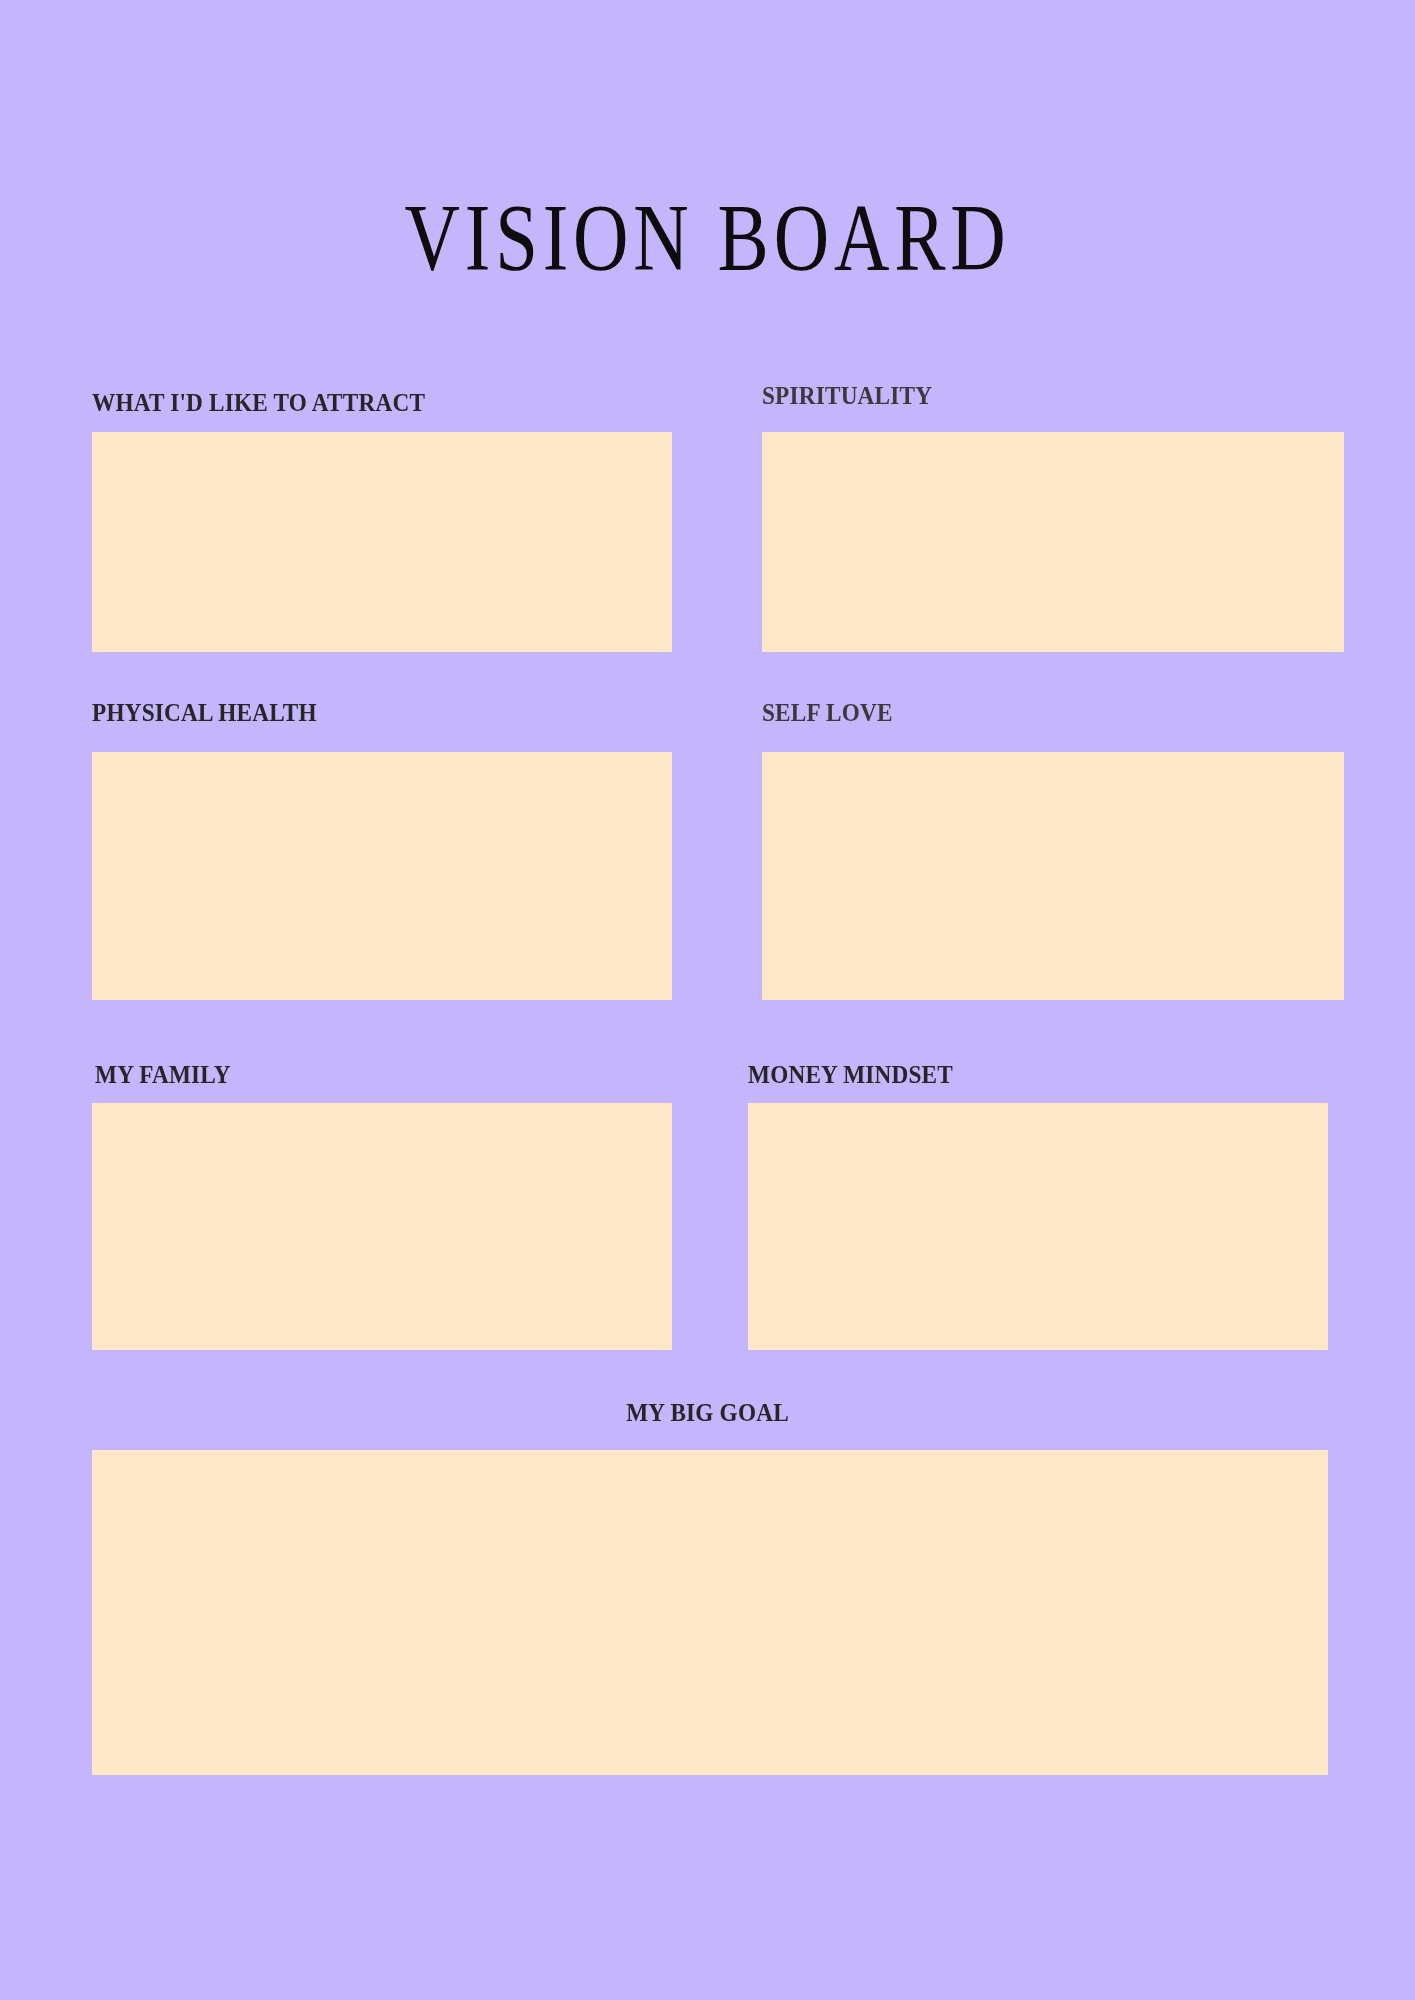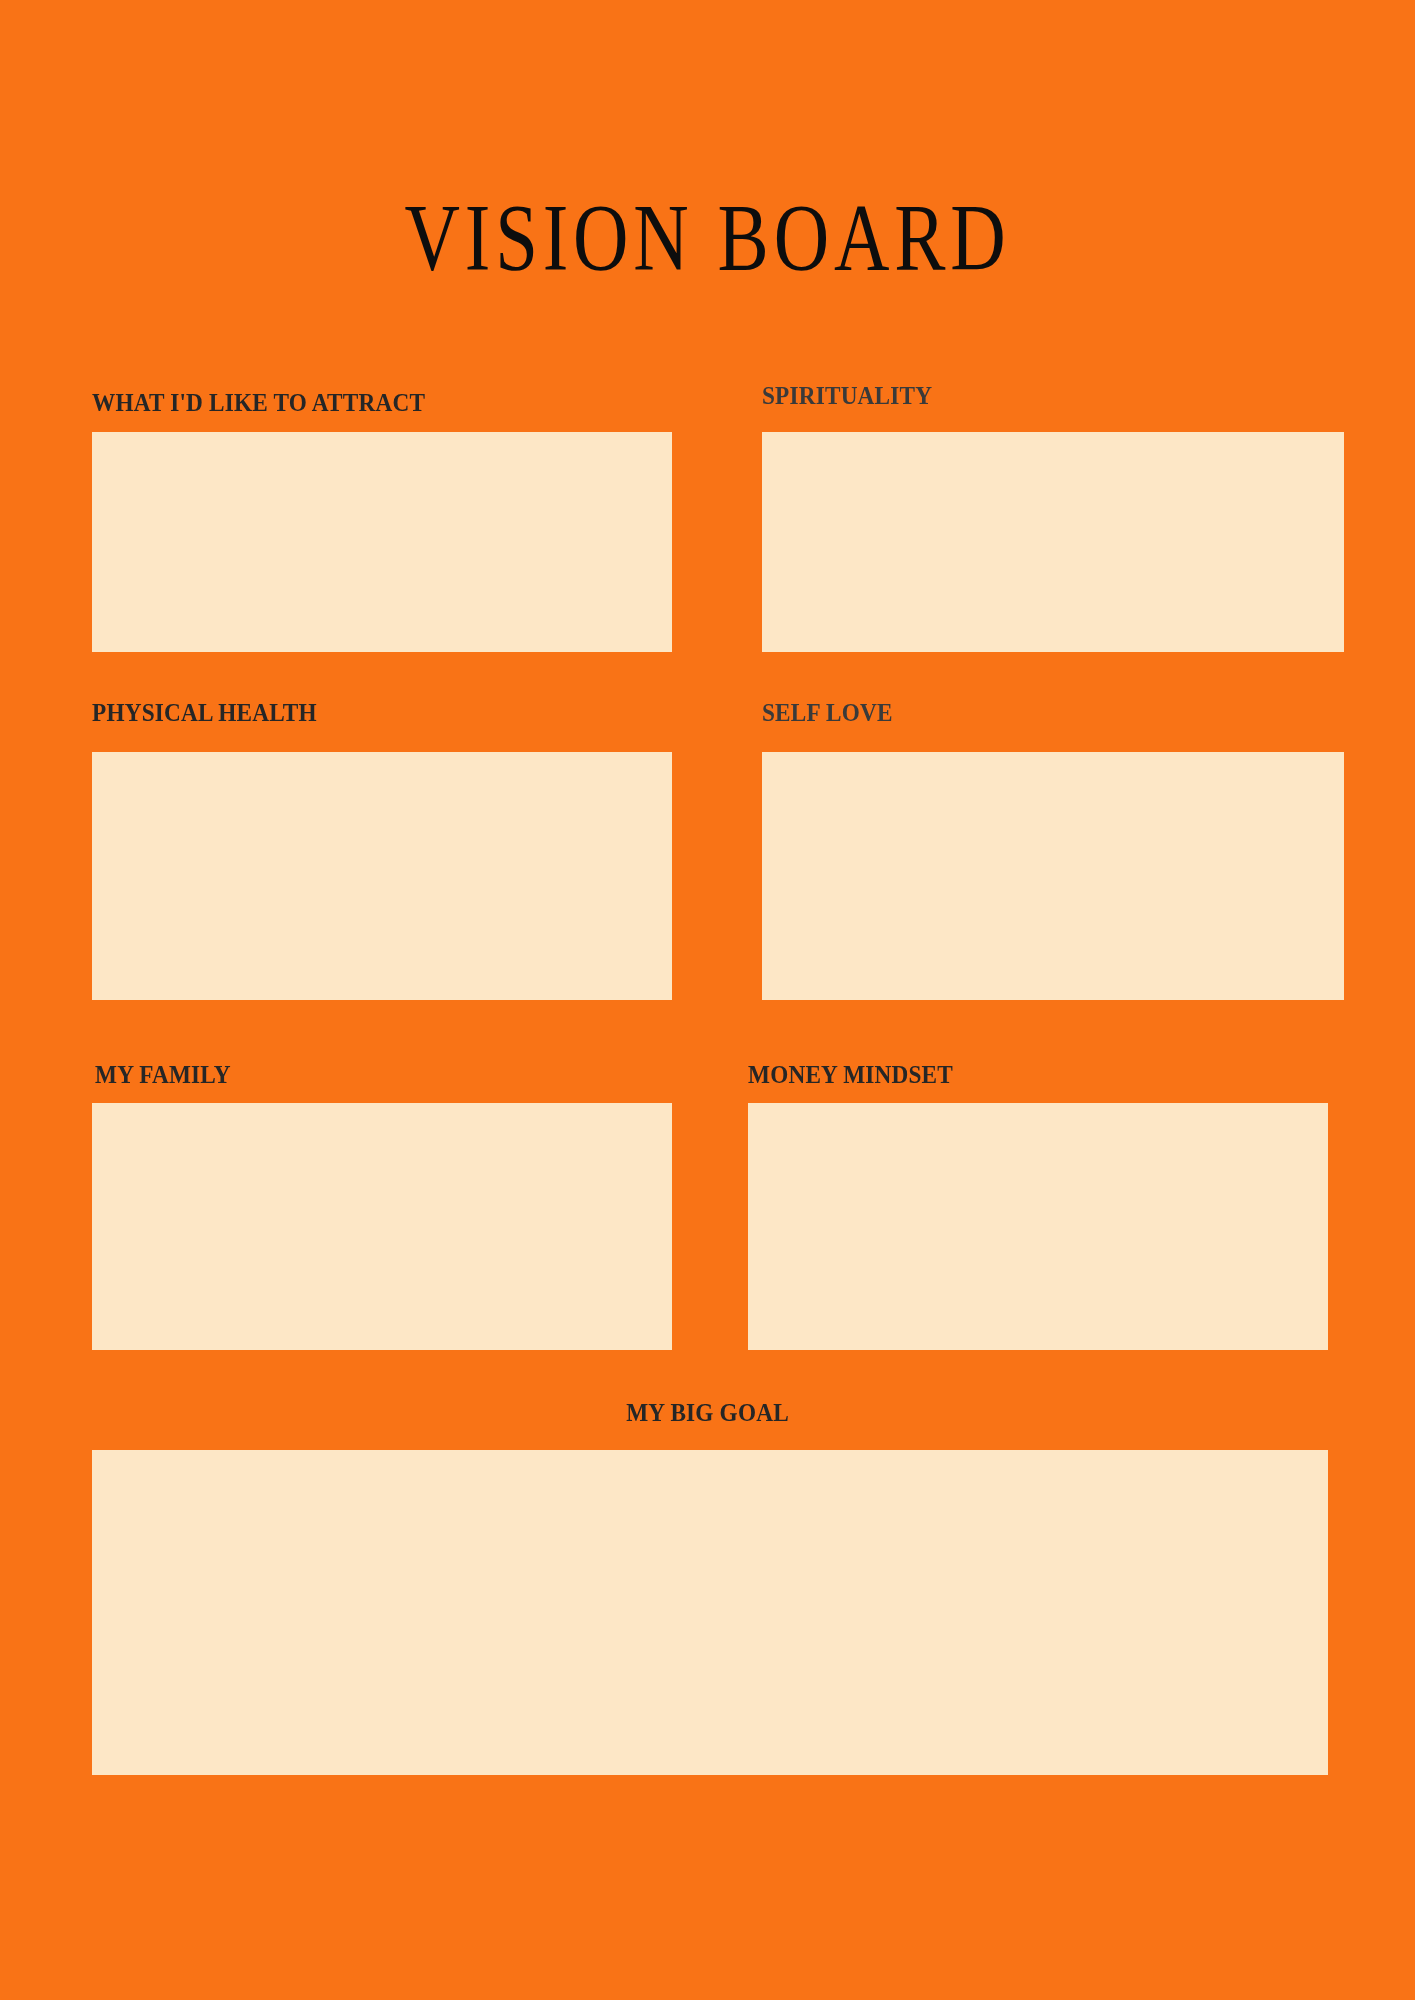--- a/index.html
+++ b/index.html
@@ -12,21 +12,21 @@
     height: 2000px;
     position: relative;
     overflow: hidden;
     font-family: "Liberation Serif", "DejaVu Serif", serif;
     -webkit-font-smoothing: antialiased;
   }
 
   .page {
     position: absolute;
     inset: 0;
-    background: #f97316;
+    background: #c4b5fd;
     padding-left: 32px;
   }
 
   
   .title {
     position: absolute;
     left: 0;
     right: 0;
     top: 126px;
     text-align: center;

